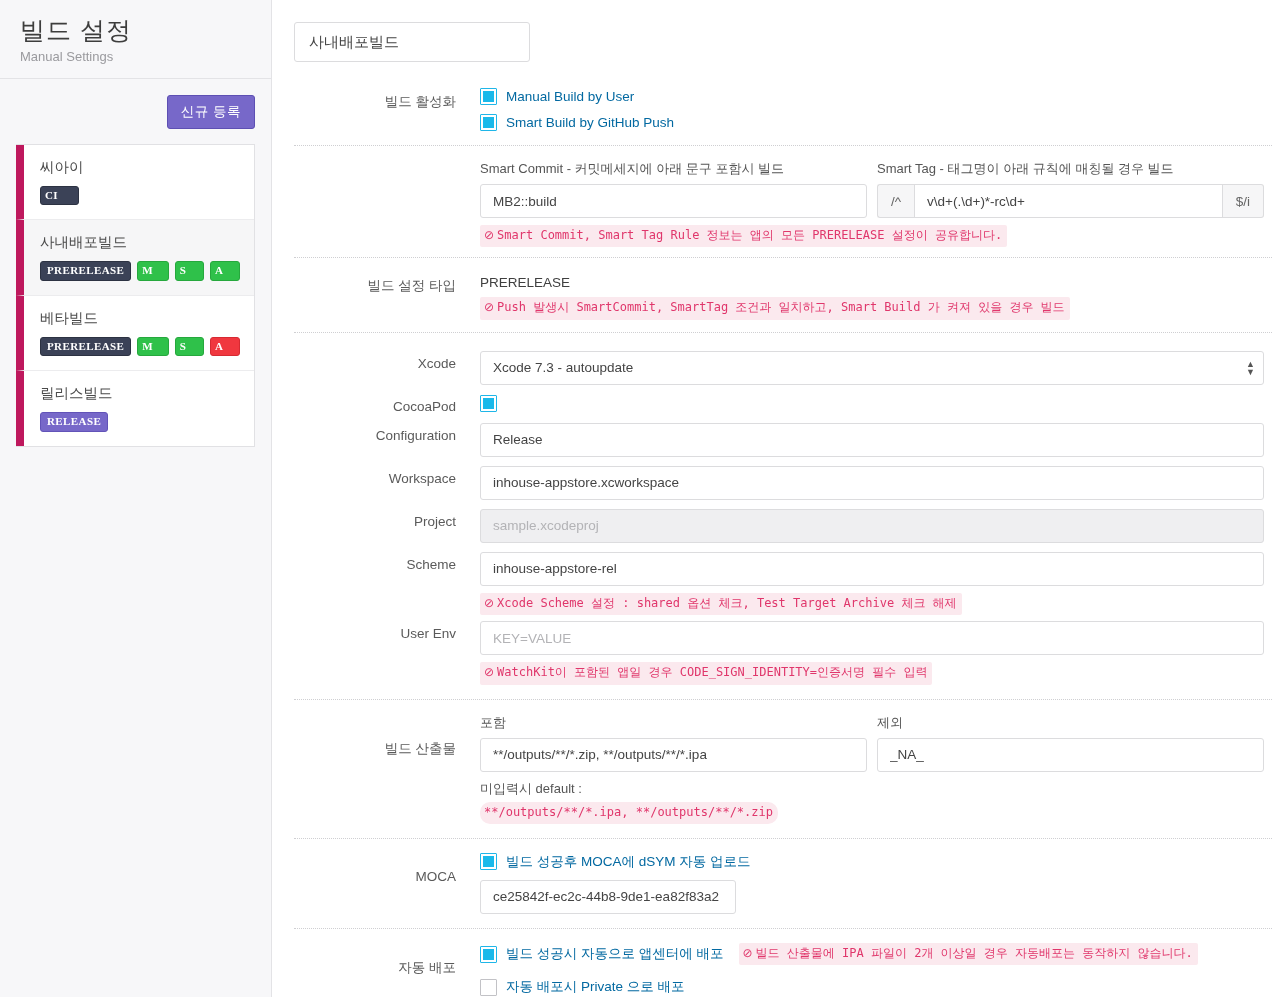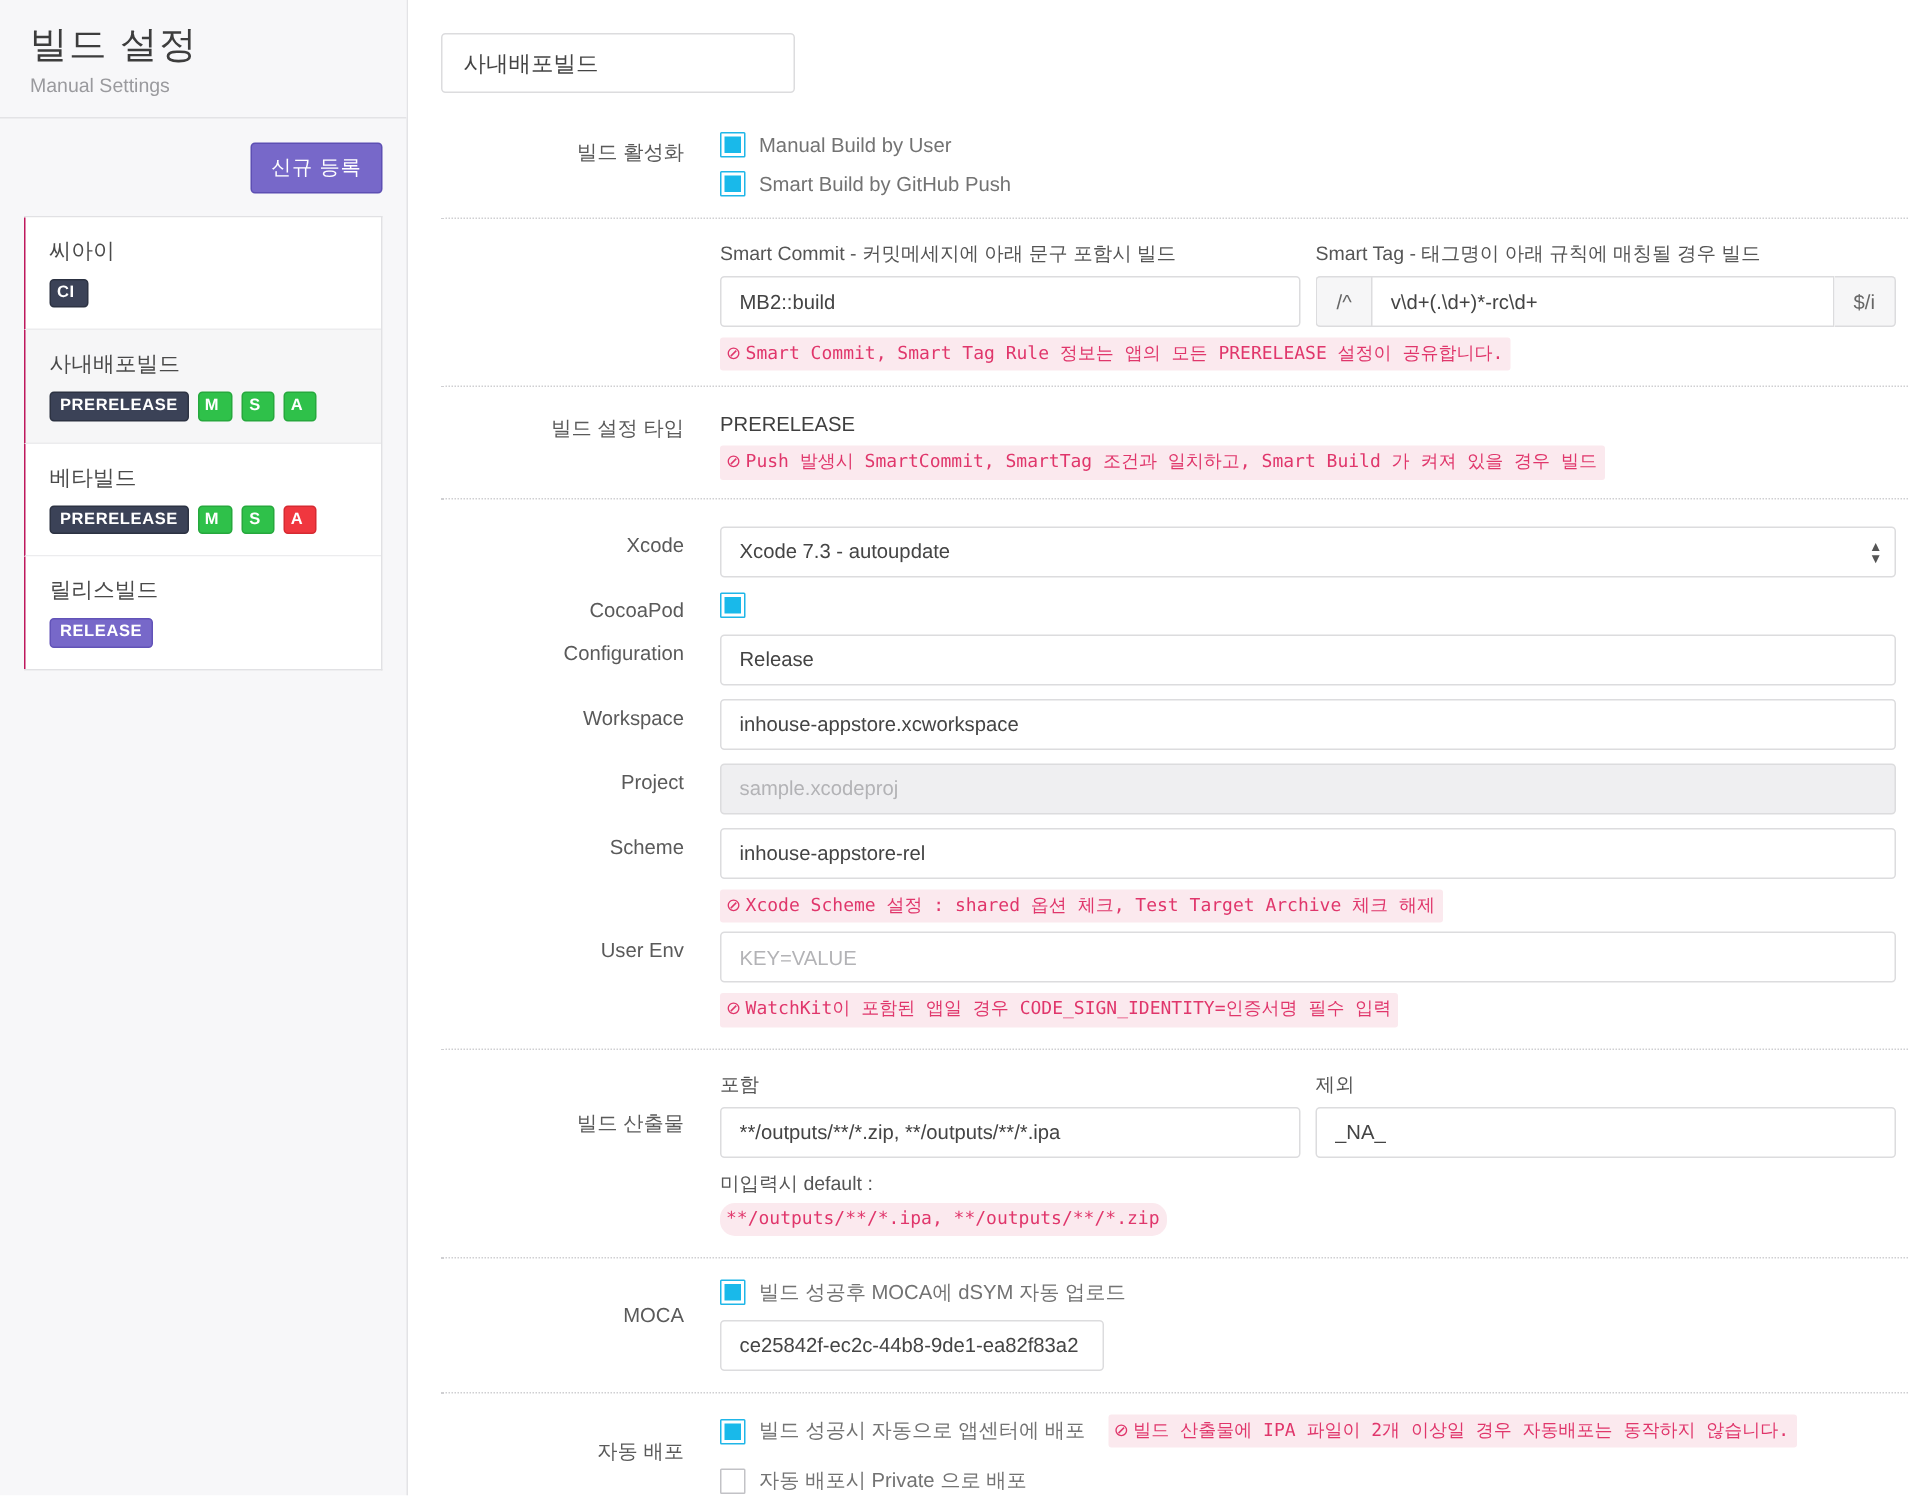--- a/index.html
+++ b/index.html
@@ -41,40 +41,41 @@
   .build-list {
     margin-top:15px;
     background:#fff;
     border:1px solid #e1e1e4;
     border-left:none;
   }
   .build-item {
     position:relative;
     padding:13px 14px 14px 16px;
     border-bottom:1px solid #ececee;
-    border-left:1px solid #be185d;
+    border-left:8px solid #be185d;
     background:#fff;
     cursor:pointer;
+    font-family:Liberation Serif, serif;
   }
   .build-item:last-child { border-bottom:none; }
   .build-item.active { background:#f6f6f7; }
   .bi-name { font-size:14.5px; color:#4a4a4a; margin-bottom:9px; }
   .bi-badges { display:flex; gap:6px; align-items:center; }
   .badge {
     display:inline-block;
     font-size:11px; font-weight:bold;
     color:#fff; padding:3px 6px 3px 6px;
     border-radius:3px; line-height:1.05;
     letter-spacing:0.4px;
   }
   .badge.dark   { background:#3b4257; border:1px solid #2c3242; }
   .badge.green  { background:#2fc14a; border:1px solid #26a83d; }
   .badge.red    { background:#f0373f; border:1px solid #d62a32; }
   .badge.purple { background:#7768c9; border:1px solid #6253b8; }
-  .badge.sq { min-width:19px; text-align:center; padding-left:4px; padding-right:8px; }
+  .badge.sq { min-width:19px; text-align:center; padding-left:4px; padding-right:20px; }
 
   
   .main {
     flex:1 1 auto;
     padding:22px 8px 0 22px;
     height:997px;
     overflow:hidden;
   }
   .title-input {
     width:236px; height:40px;
@@ -108,21 +109,21 @@
   .cb::after {
     content:""; position:absolute;
     left:2px; top:2px; right:2px; bottom:2px;
     background:#19b9ea;
   }
   .cb.off { border:1px solid #c2c2c6; }
   .cb.off::after { background:transparent; }
 
   .cb-line { display:flex; align-items:center; gap:9px; margin-bottom:9px; }
   .cb-line:last-child { margin-bottom:0; }
-  .cb-text { font-size:13.5px; color:#737373; }
+  .cb-text { font-size:13.5px; color:#0369a1; }
 
   
   .tin {
     width:100%; height:32px;
     border:1px solid #dcdcde; border-radius:3px;
     padding:0 12px; font-size:13.5px; color:#444;
     font-family:inherit; background:#fff;
   }
   .tin.big { height:34px; }
   .tin[disabled] { background:#efeff1; color:#aaa; }

